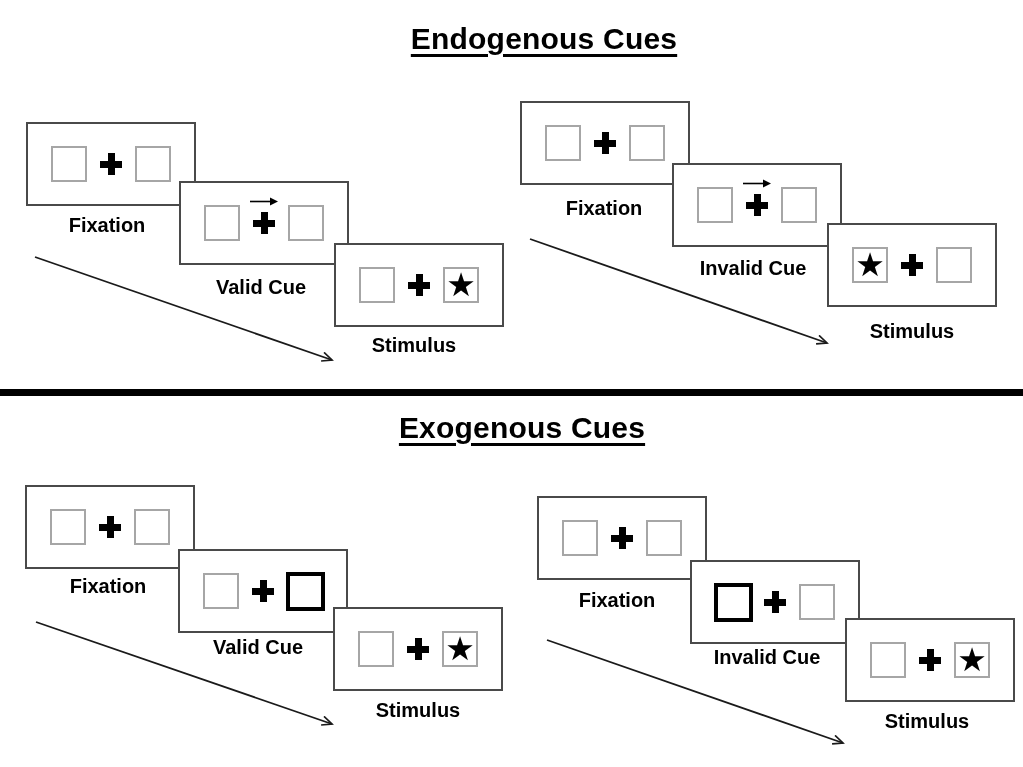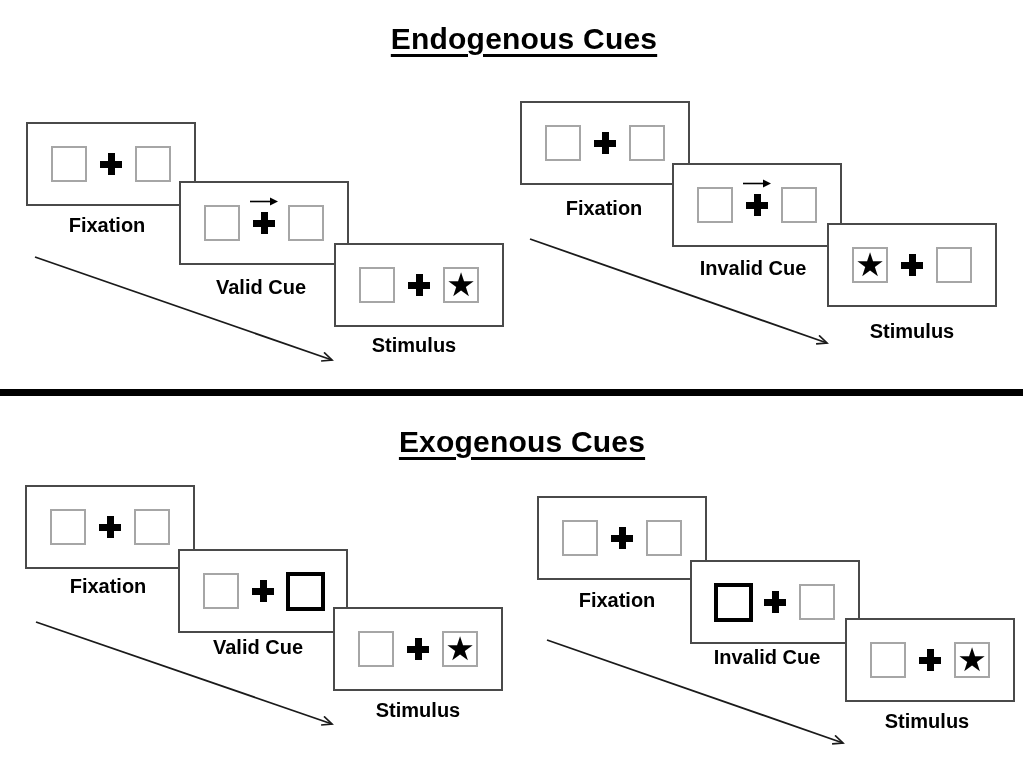--- a/index.html
+++ b/index.html
@@ -53,23 +53,23 @@
     <marker id="openhead" markerUnits="userSpaceOnUse" markerWidth="16" markerHeight="16" refX="11" refY="5.5" orient="auto">
       <path d="M1,1 L11,5.5 L1,10" fill="none" stroke="#1a1a1a" stroke-width="1.7"></path>
     </marker>
   </defs>
   <line x1="35" y1="257" x2="332" y2="360" stroke="#1a1a1a" stroke-width="1.8" marker-end="url(#openhead)"></line>
   <line x1="530" y1="239" x2="827" y2="343" stroke="#1a1a1a" stroke-width="1.8" marker-end="url(#openhead)"></line>
   <line x1="36" y1="622" x2="332" y2="724" stroke="#1a1a1a" stroke-width="1.8" marker-end="url(#openhead)"></line>
   <line x1="547" y1="640" x2="843" y2="743" stroke="#1a1a1a" stroke-width="1.8" marker-end="url(#openhead)"></line>
 </svg>
 
-<div class="title" style="left:524px; top:22px;">Endogenous Cues</div>
+<div class="title" style="left:544px; top:22px;">Endogenous Cues</div>
 <div class="divider"></div>
-<div class="title" style="left:522px; top:411px;margin-top:14px;">Exogenous Cues</div>
+<div class="title" style="left:522px; top:411px;">Exogenous Cues</div>
 
 <div class="card z1" style="left:26px; top:122px;">
   <div class="slot">
       <div class="sq"></div>
     </div>
   <div class="slot">
       <div class="plus"></div>
     </div>
   <div class="slot">
       <div class="sq"></div>

